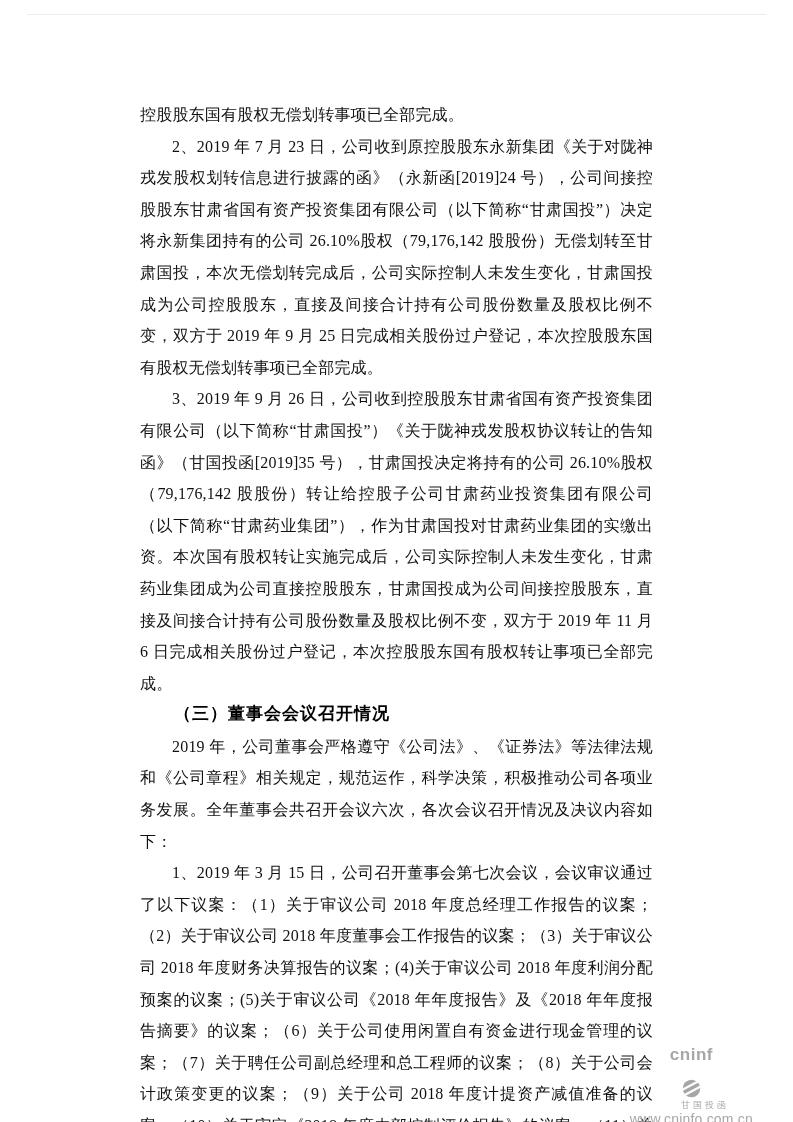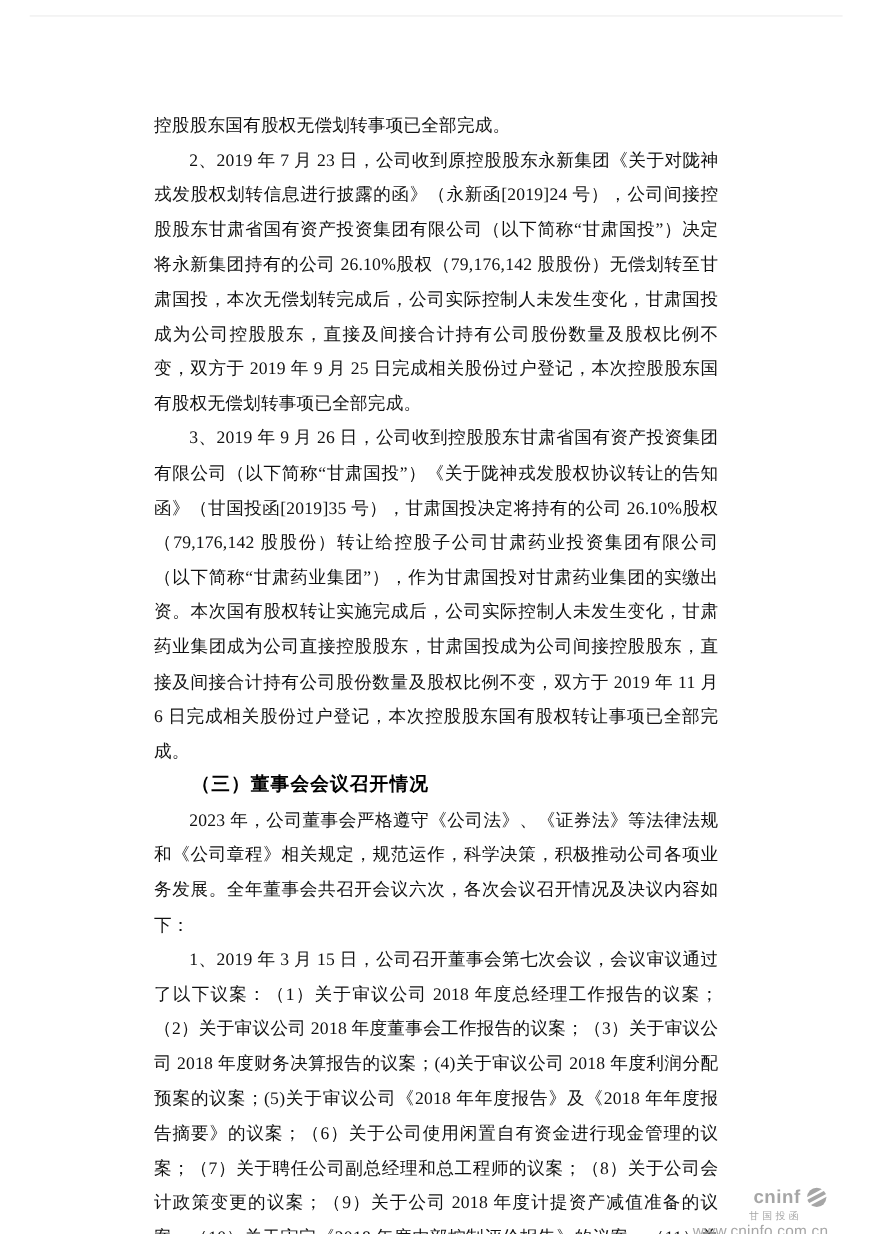--- a/index.html
+++ b/index.html
@@ -53,21 +53,22 @@
     text-align: right;
     color: #a6a6a6;
     font-family: "Liberation Sans", "DejaVu Sans", sans-serif;
     line-height: 1;
     user-select: none;
   }
   .logo-top {
     display: flex;
     align-items: center;
     justify-content: flex-end;
-    gap: 4px;
+    gap: 15px;
+    flex-direction: column;
   }
   .logo-word {
     font-weight: bold;
     font-size: 17px;
     letter-spacing: 0.5px;
   }
   .logo-swirl {
     width: 21px;
     height: 21px;
     display: block;
@@ -89,21 +90,21 @@
 
   <div class="content">
     <p class="para no-indent">控股股东国有股权无偿划转事项已全部完成。</p>
 
     <p class="para">2、2019 年 7 月 23 日，公司收到原控股股东永新集团《关于对陇神戎发股权划转信息进行披露的函》（永新函[2019]24 号），公司间接控股股东甘肃省国有资产投资集团有限公司（以下简称“甘肃国投”）决定将永新集团持有的公司 26.10%股权（79,176,142 股股份）无偿划转至甘肃国投，本次无偿划转完成后，公司实际控制人未发生变化，甘肃国投成为公司控股股东，直接及间接合计持有公司股份数量及股权比例不变，双方于 2019 年 9 月 25 日完成相关股份过户登记，本次控股股东国有股权无偿划转事项已全部完成。</p>
 
     <p class="para">3、2019 年 9 月 26 日，公司收到控股股东甘肃省国有资产投资集团有限公司（以下简称“甘肃国投”）《关于陇神戎发股权协议转让的告知函》（甘国投函[2019]35 号），甘肃国投决定将持有的公司 26.10%股权（79,176,142 股股份）转让给控股子公司甘肃药业投资集团有限公司（以下简称“甘肃药业集团”），作为甘肃国投对甘肃药业集团的实缴出资。本次国有股权转让实施完成后，公司实际控制人未发生变化，甘肃药业集团成为公司直接控股股东，甘肃国投成为公司间接控股股东，直接及间接合计持有公司股份数量及股权比例不变，双方于 2019 年 11 月 6 日完成相关股份过户登记，本次控股股东国有股权转让事项已全部完成。</p>
 
     <h3 class="section-heading">（三）董事会会议召开情况</h3>
 
-    <p class="para">2023 年，公司董事会严格遵守《公司法》、《证券法》等法律法规和《公司章程》相关规定，规范运作，科学决策，积极推动公司各项业务发展。全年董事会共召开会议六次，各次会议召开情况及决议内容如下：</p>
+    <p class="para">2019 年，公司董事会严格遵守《公司法》、《证券法》等法律法规和《公司章程》相关规定，规范运作，科学决策，积极推动公司各项业务发展。全年董事会共召开会议六次，各次会议召开情况及决议内容如下：</p>
 
     <p class="para">1、2019 年 3 月 15 日，公司召开董事会第七次会议，会议审议通过了以下议案：（1）关于审议公司 2018 年度总经理工作报告的议案；（2）关于审议公司 2018 年度董事会工作报告的议案；（3）关于审议公司 2018 年度财务决算报告的议案；(4)关于审议公司 2018 年度利润分配预案的议案；(5)关于审议公司《2018 年年度报告》及《2018 年年度报告摘要》的议案；（6）关于公司使用闲置自有资金进行现金管理的议案；（7）关于聘任公司副总经理和总工程师的议案；（8）关于公司会计政策变更的议案；（9）关于公司 2018 年度计提资产减值准备的议案；（10）关于审定《2018 年度内部控制评价报告》的议案；（11）关于召开 2018 年年度股东大会的议案。</p>
   </div>
 
   <div class="logo">
     <div class="logo-top">
       <span class="logo-word">cninf</span>
       <svg class="logo-swirl" viewBox="0 0 24 24" aria-hidden="true">
         <circle cx="12" cy="12" r="10" fill="#a6a6a6"></circle>
         <g transform="rotate(-28 12 12)">

